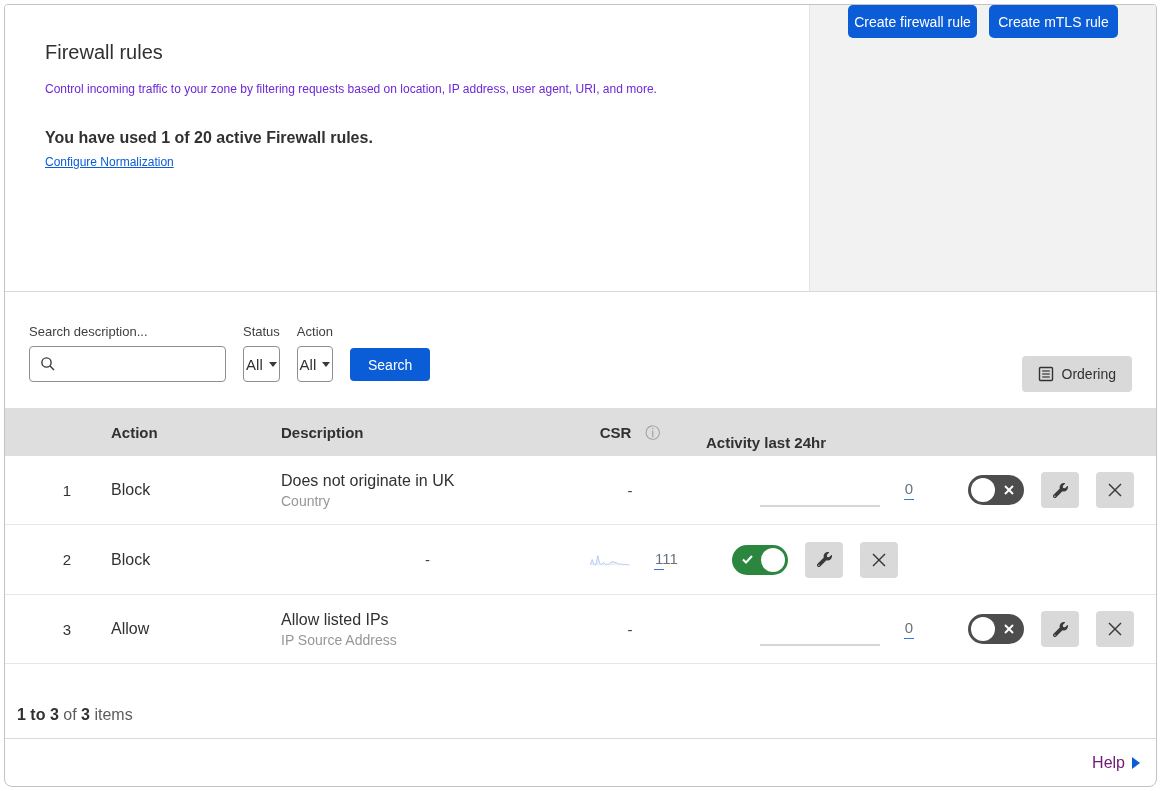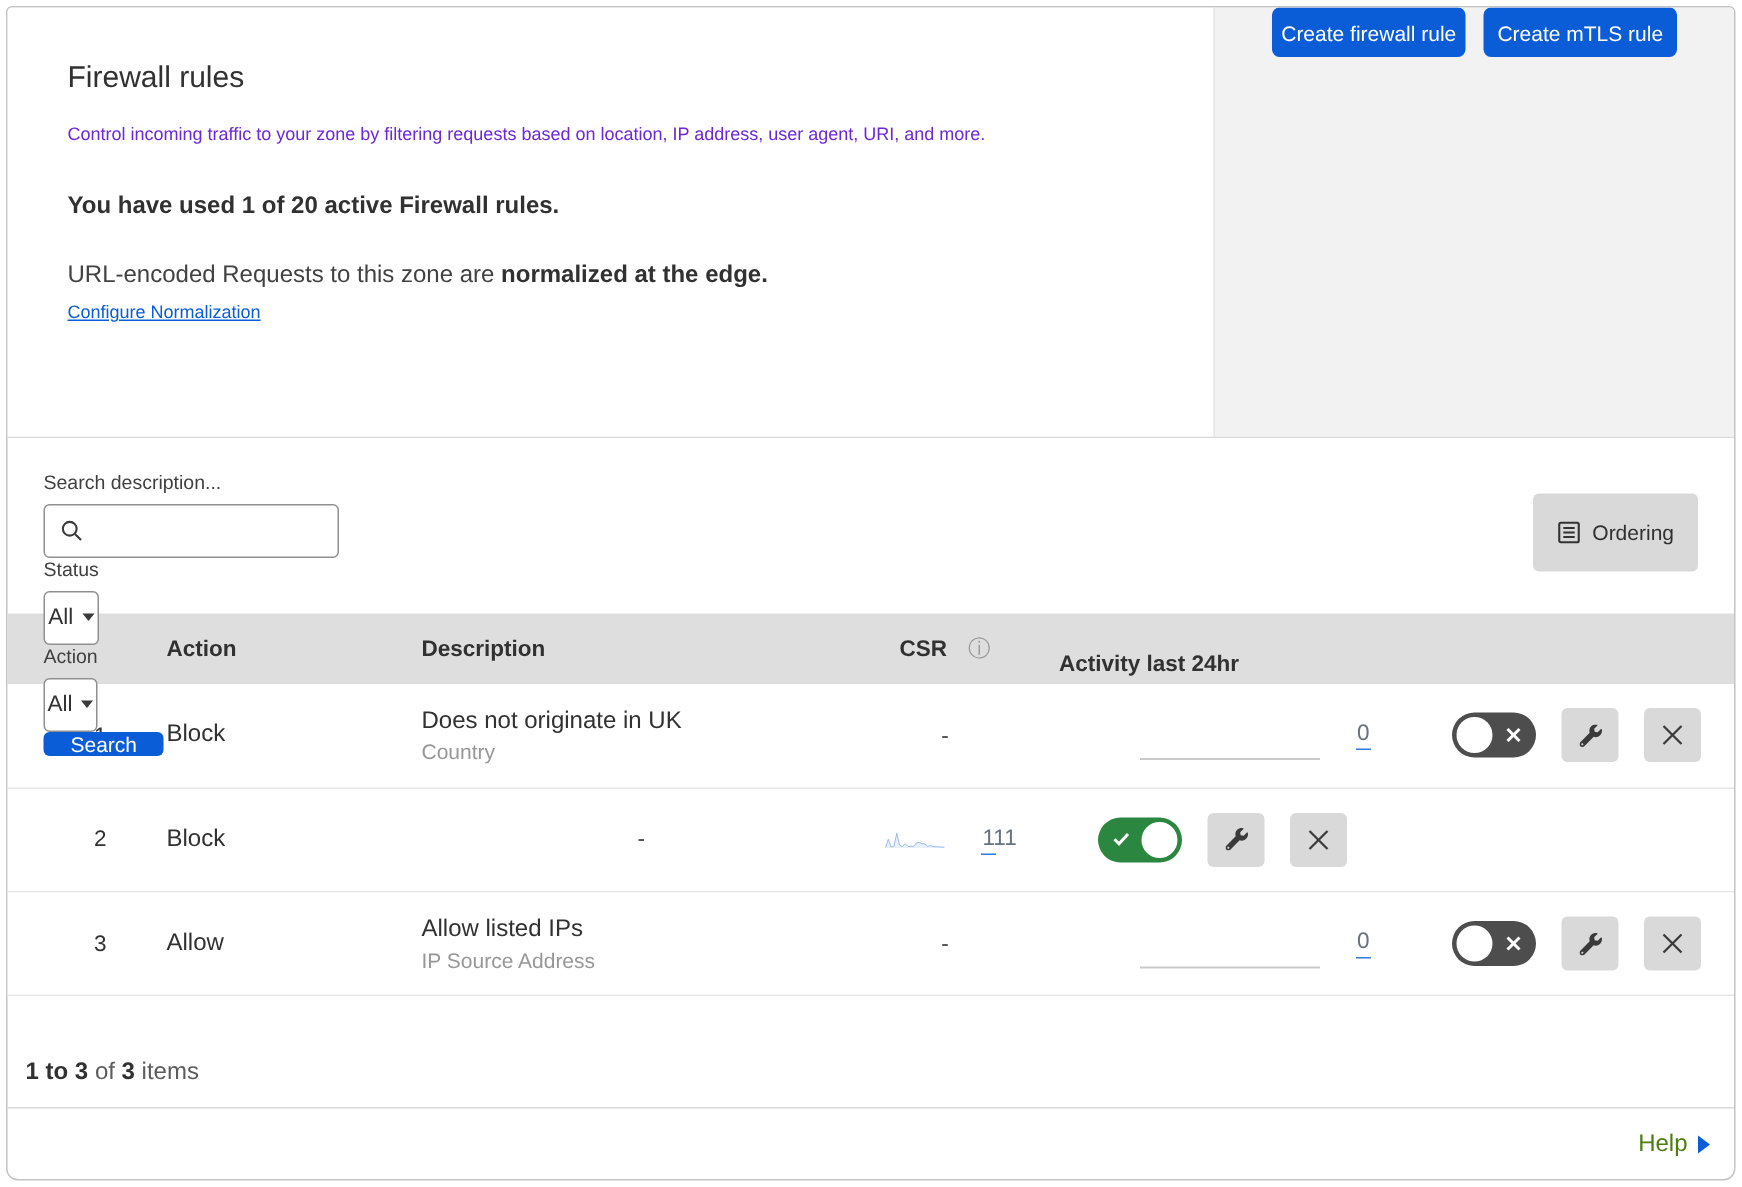--- a/index.html
+++ b/index.html
@@ -18,33 +18,33 @@
   .desc { font-size:12px; line-height:1.6; color:#6d28d9; max-width:720px; }
   .usage { font-size:16px; font-weight:700; margin-top:30px; }
   .norm { font-size:16px; color:#424242; margin-top:28px; }
   .norm b { color:#313131; }
   .link { font-size:12px; color:#0b5cd7; text-decoration:underline; margin-top:8px;
     display:inline-block; cursor:pointer; }
   .btn-primary { background:#0b5cd7; color:#fff; border:none; border-radius:5px;
     height:33px; font-size:14px; font-family:inherit; cursor:pointer; width:100%; }
 
   
-  .filterbar { display:flex; align-items:flex-start; padding:22px 24px 26px 24px; position:relative; height:117px;flex-direction:column; }
+  .filterbar { display:flex; align-items:flex-end; padding:22px 24px 26px 24px; position:relative; height:117px; }
   .fgroup { display:flex; flex-direction:column; margin-right:17px; }
   .flabel { font-size:13px; color:#3f3f3f; margin-bottom:7px; }
   .search-box { width:197px; height:36px; border:1px solid #8f8f8f; border-radius:4px;
     background:#fff; display:flex; align-items:center; padding:0 10px; cursor:text; }
   .dd { height:36px; border:1px solid #8f8f8f; border-radius:4px; background:#fff;
     display:flex; align-items:center; justify-content:center; gap:6px; font-size:15px;
     padding:0 0; cursor:pointer; }
   .caret { width:0; height:0; border-left:4px solid transparent; border-right:4px solid transparent;
     border-top:5px solid #3a3a3a; }
   .btn-search { background:#0b5cd7; color:#fff; border:none; border-radius:4px;
     height:33px; padding:0 18px; font-size:14px; font-family:inherit; cursor:pointer; margin-bottom:1px; }
-  .btn-ordering { position:absolute; right:24px; bottom:28px; height:52px; background:#d9d9d9;
+  .btn-ordering { position:absolute; right:24px; bottom:16px; height:36px; background:#d9d9d9;
     border:none; border-radius:4px; font-size:14px; font-family:inherit; color:#313131;
     display:flex; align-items:center; gap:8px; padding:0 16px; cursor:pointer; }
 
   
   .tgrid { display:grid; grid-template-columns:90px 170px 325px 80px 250px 1fr; align-items:center; }
   .thead { background:#dedede; height:48px; font-size:15px; font-weight:700; }
   .th-action { padding-left:16px; }
   .th-desc { padding-left:16px; }
   .th-csr { text-align:center; display:flex; align-items:center; justify-content:center; gap:14px; }
   .th-activity { padding-left:36px;margin-top:20px; }
@@ -71,35 +71,34 @@
   .toggle.on { background:#2b873f; }
 
   .icon-btn { width:38px; height:36px; background:#d9d9d9; border:none; border-radius:4px;
     display:flex; align-items:center; justify-content:center; cursor:pointer; }
 
   
   .items-bar { padding:42px 24px 14px 12px; font-size:16px; border-bottom:1px solid #d9d9d9; flex:1; }
   .items-bar .strong { font-weight:700; color:#313131; }
   .items-bar .dim { color:#5c5c5c; }
   .help-bar { height:47px; display:flex; align-items:center; justify-content:flex-end; padding-right:16px; }
-  .help-link { color:#4d7c0f; font-size:16px; display:flex; align-items:center; gap:7px; cursor:pointer; }
+  .help-link { color:#701a75; font-size:16px; display:flex; align-items:center; gap:7px; cursor:pointer; }
   .help-arrow { width:0; height:0; border-top:6px solid transparent; border-bottom:6px solid transparent;
     border-left:8px solid #0b5cd7; }
 </style>
 </head>
 <body>
 
 <div class="card">
 
   <div class="top">
     <div class="top-left">
       <div class="page-title">Firewall rules</div>
       <div class="desc">Control incoming traffic to your zone by filtering requests based on location, IP address, user agent, URI, and more.</div>
       <div class="usage">You have used 1 of 20 active Firewall rules.</div>
-      <div class="norm"><span>URL-encoded Requests to this zone are </span><b>normalized at the edge.</b></div>
       <span class="link">Configure Normalization</span>
     </div>
     <div class="top-right">
       <button class="btn-primary">Create firewall rule</button>
       <button class="btn-primary">Create mTLS rule</button>
     </div>
   </div>
 
   <div class="filterbar">
     <div class="fgroup">

